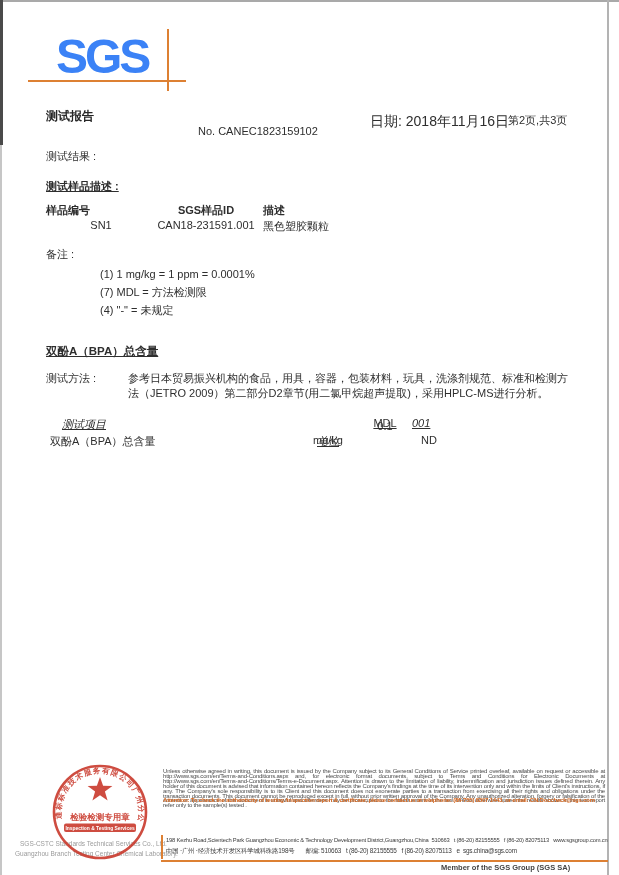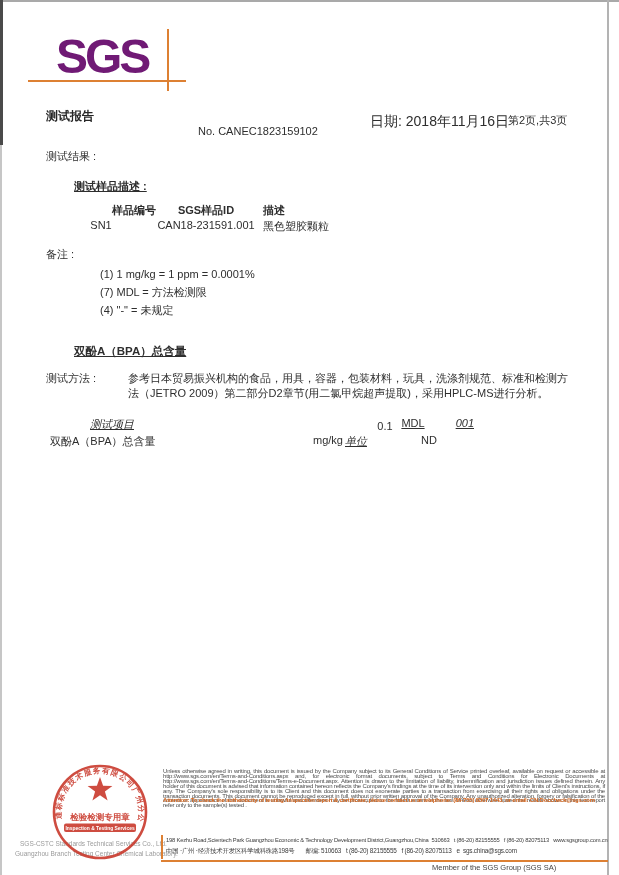--- a/index.html
+++ b/index.html
@@ -7,66 +7,66 @@
     position:relative;width:619px;height:875px;background:#ffffff;overflow:hidden;
     font-family:"Liberation Sans",sans-serif;color:#2e2e2e;
   }
   .abs{position:absolute;}
   
   .b-top{top:0;left:0;width:619px;height:2px;background:#a9a9a9;}
   .b-right{top:0;left:607px;width:2px;height:875px;background:#b3b3b3;}
   .b-left{top:0;left:0;width:2px;height:875px;background:#c6c6c6;}
   .b-left-dark{top:0;left:0;width:3px;height:145px;background:#4a4a4a;}
   
-  .logo-text{left:56px;top:33px;font-size:48px;line-height:48px;font-weight:bold;color:#701a75;letter-spacing:-3px;}
+  .logo-text{left:56px;top:33px;font-size:48px;line-height:48px;font-weight:bold;color:#3b82f6;letter-spacing:-3px;}
   .logo-hline{left:28px;top:80px;width:158px;height:2px;background:#dd8033;}
   .logo-vline{left:167px;top:29px;width:2px;height:62px;background:#dd8033;}
   
   .doc-title{left:46px;top:108px;font-size:12px;font-weight:bold;color:#262626;}
   .report-no{left:198px;top:113px;font-size:11px;margin-top:12px;}
   .hdr-date{left:370px;top:113px;font-size:14px;}
   .hdr-page{left:508px;top:113px;font-size:11px;}
   
   .t11{font-size:11px;}
   .bold{font-weight:bold;}
-  .ul{text-decoration:underline;margin-left:28px;}
+  .ul{text-decoration:underline;}
   .it{font-style:italic;}
   .results-label{left:46px;top:149px;}
   .sample-desc{left:46px;top:179px;}
-  .st-h1{left:46px;top:203px;width:110px;text-align:right;}
+  .st-h1{left:46px;top:203px;width:110px;text-align:left;}
   .st-h2{left:156px;top:203px;width:100px;text-align:center;}
   .st-h3{left:263px;top:203px;}
   .st-c1{left:46px;top:219px;width:110px;text-align:center;}
   .st-c2{left:156px;top:219px;width:100px;text-align:center;}
   .st-c3{left:263px;top:219px;}
   .notes-label{left:46px;top:247px;}
   .notes{left:100px;top:265px;line-height:18px;}
   .bpa-heading{left:46px;top:344px;font-size:11.5px;}
   .method-label{left:46px;top:371px;}
   .method-text{left:128px;top:371px;width:466px;line-height:15px;white-space:pre-line;}
   .rt-h1{left:62px;top:417px;}
   .rt-h2{left:308px;top:434px;width:40px;text-align:center;}
   .rt-h3{left:369px;top:417px;width:32px;text-align:center;}
-  .rt-h4{left:412px;top:417px;width:34px;text-align:right;}
+  .rt-h4{left:412px;top:417px;width:34px;text-align:left;}
   .rt-c1{left:50px;top:434px;}
   .rt-c2{left:308px;top:434px;width:40px;text-align:center;}
   .rt-c3{left:369px;top:420px;width:32px;text-align:center;}
   .rt-c4{left:412px;top:434px;width:34px;text-align:center;}
   
   .legal{left:163px;top:769px;width:442px;font-size:6px;line-height:4.9px;letter-spacing:-0.2px;
          color:#4c4c4c;text-align:justify;}
   .attention{left:163px;top:798px;width:442px;font-size:6px;line-height:5px;letter-spacing:-0.2px;
          color:#d9681f;font-weight:bold;}
   .company1{left:20px;top:840px;font-size:6.5px;color:#9b9b9b;}
   .company2{left:15px;top:850px;font-size:6.5px;color:#9b9b9b;}
   .addr-vline{left:161px;top:835px;width:1.5px;height:24px;background:#dd8033;}
   .addr1{left:166px;top:837px;font-size:5.8px;color:#3c3c3c;white-space:pre;letter-spacing:-0.2px;}
   .addr2{left:166px;top:847px;font-size:6.4px;color:#3c3c3c;white-space:pre;letter-spacing:-0.2px;}
   .footer-hline{left:161px;top:860px;width:447px;height:2px;background:#dd8033;}
-  .member{left:432px;top:863px;font-size:7.5px;font-weight:normal;color:#444444;}
+  .member{left:441px;top:863px;font-size:7.5px;font-weight:bold;color:#444444;}
   .stamp{left:43px;top:763px;width:114px;height:100px;opacity:0.9;}
 </style>
 </head>
 <body>
 
 <div class="page">
 
   <div class="abs b-top"></div>
   <div class="abs b-right"></div>
   <div class="abs b-left"></div>

